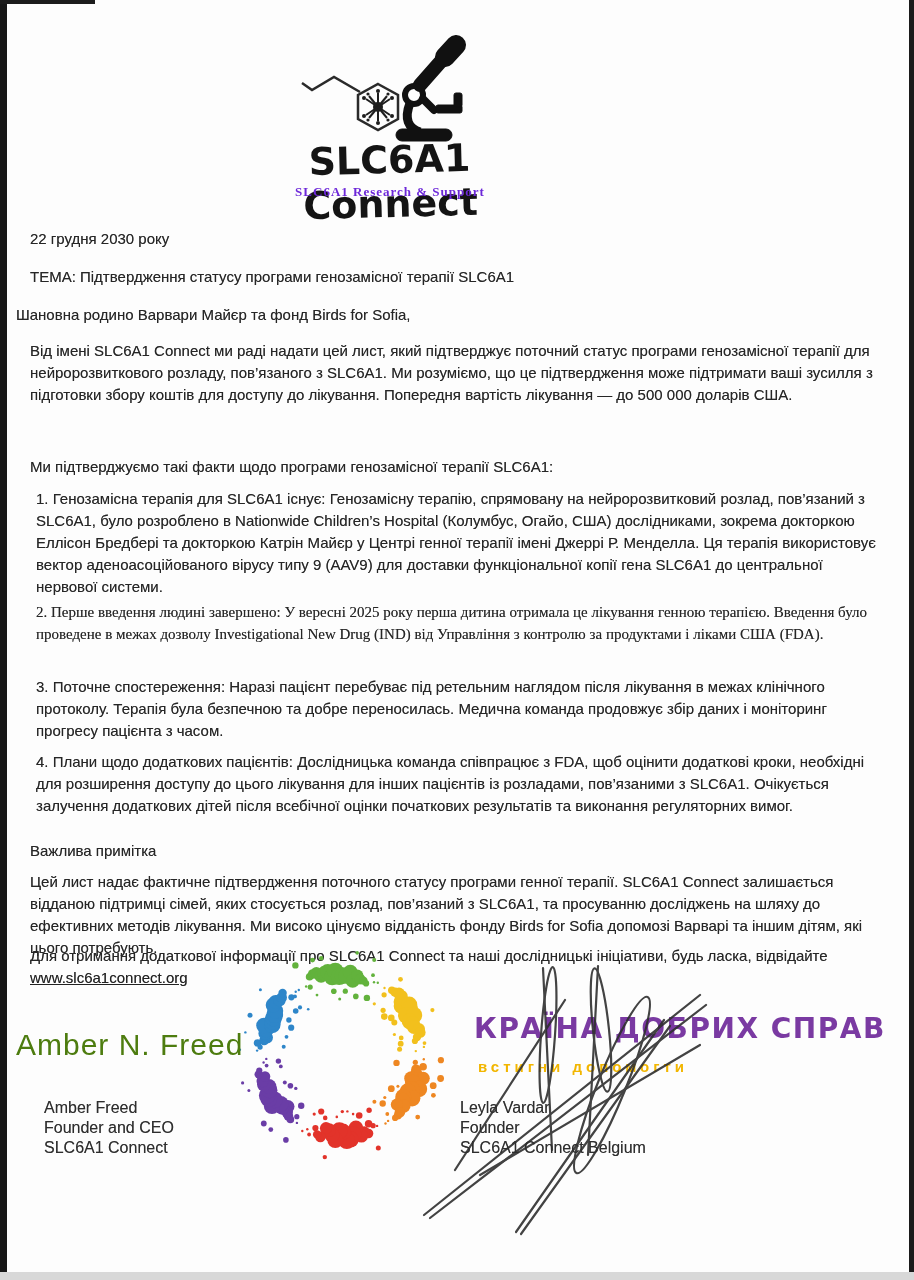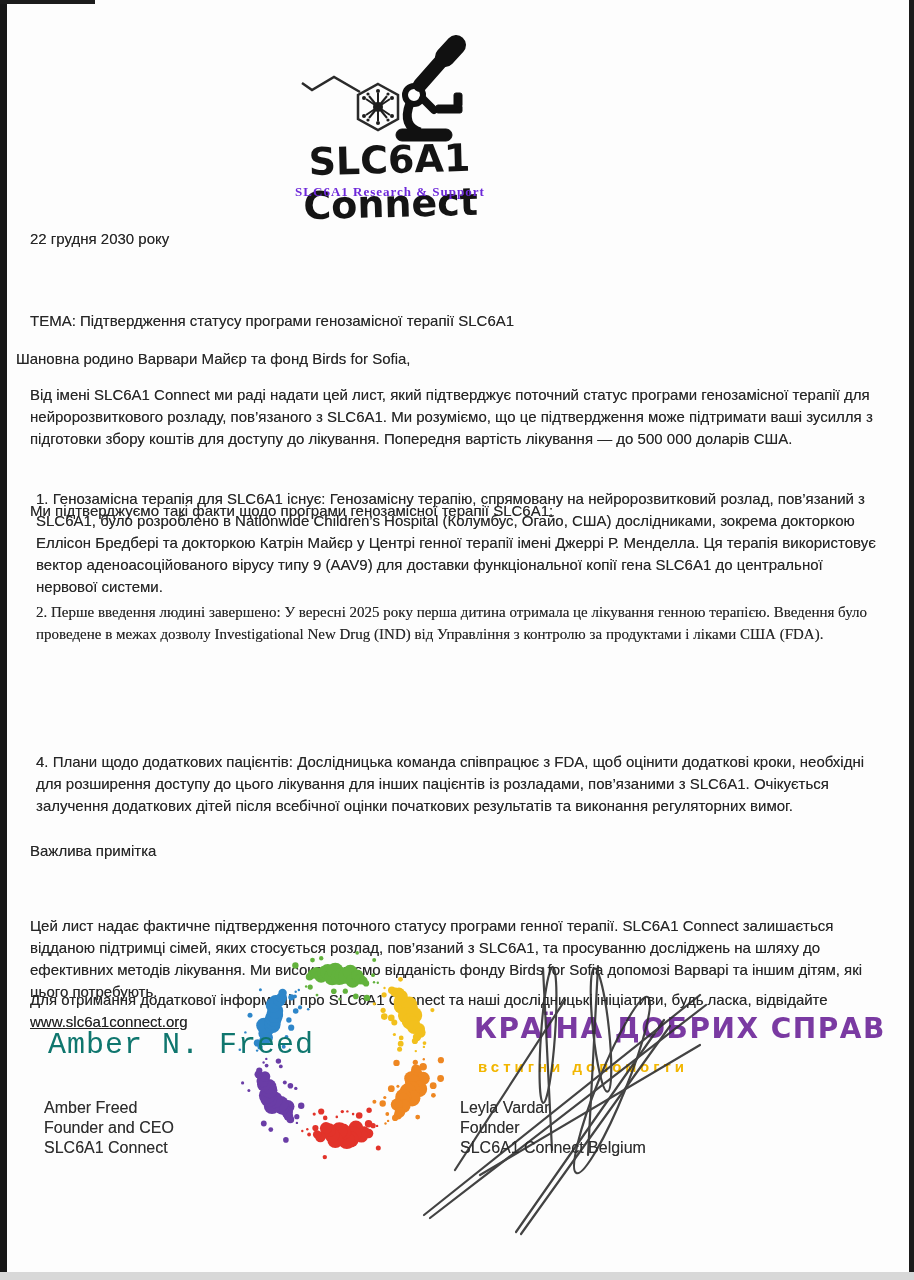--- a/index.html
+++ b/index.html
@@ -1,21 +1,21 @@
 <!DOCTYPE html>
 <html><head>
 <meta charset="utf-8">
 <style>
   html,body{margin:0;padding:0;background:#888;}
   #page{position:relative;width:914px;height:1280px;background:#fdfdfd;overflow:hidden;
         font-family:"Liberation Sans",sans-serif;color:#262626;}
   .abs{position:absolute;}
   .body-text{font-size:15px;line-height:22px;color:#262626;
              text-shadow:0 0 .5px rgba(45,45,45,.55);}
-  .w-main{width:856px;margin-top:44px;}
+  .w-main{width:856px;}
   
   .edge-left{left:0;top:0;width:7px;height:1280px;background:#171717;}
   .edge-right{right:0;top:0;width:5px;height:1280px;background:#1b1b1b;}
   .edge-bottom{left:0;bottom:0;width:914px;height:8px;background:#d8d8d8;}
   .edge-topleft{left:0;top:0;width:95px;height:4px;background:#1c1c1c;}
   
   .logo-title{left:240px;top:138px;width:300px;text-align:center;
               font-family:"DejaVu Sans",sans-serif;font-weight:800;font-size:38px;
               letter-spacing:0px;color:#141414;transform:rotate(-1.5deg);}
   .logo-subtitle{left:250px;top:184px;width:280px;text-align:center;
@@ -30,22 +30,22 @@
   .t-s1lead{left:30px;top:456px;}
   .t-fact1{left:36px;top:488px;width:850px;}
   .t-fact2{left:36px;top:601px;width:850px;font-family:Liberation Serif, serif;}
   .t-fact3{left:36px;top:676px;width:850px;}
   .t-fact4{left:36px;top:751px;width:850px;}
   .t-notehead{left:30px;top:840px;}
   .t-notebody{left:30px;top:871px;}
   .t-closing{left:30px;top:945px;}
   .t-closing a{color:#222;text-decoration:underline;font-weight:500;}
   
-  .sig-amber{left:48px;top:1028px;font-family:Liberation Mono, monospace;
-             font-size:30px;letter-spacing:1px;color:#0f766e;}
+  .sig-amber{left:16px;top:1028px;font-family:Liberation Sans, sans-serif;
+             font-size:30px;letter-spacing:1px;color:#4d7c0f;}
   .block-lines{font-size:16px;line-height:20px;color:#2e2e2e;font-weight:500;
                text-shadow:0 0 .5px rgba(45,45,45,.5);}
   .sig-left-block{left:32px;top:1098px;margin-left:12px;}
   .sig-right-block{left:460px;top:1098px;}
   .partner-title{left:474px;top:1012px;width:420px;
                  font-family:"DejaVu Sans",sans-serif;font-weight:700;font-size:28px;
                  letter-spacing:1.5px;}
   .partner-tagline{left:478px;top:1058px;font-weight:700;font-size:15px;letter-spacing:4px;}
   .ring-logo{left:222px;top:936px;width:238px;height:238px;}
   .scribble{left:370px;top:925px;width:380px;height:330px;pointer-events:none;}
@@ -105,20 +105,21 @@
   <div class="abs logo-title">SLC6A1 Connect</div>
   <div class="abs logo-subtitle">SLC6A1 Research &amp; Support</div>
 
   <div class="abs body-text t-date">22 грудня 2030 року</div>
   <div class="abs body-text t-subject w-main">ТЕМА: Підтвердження статусу програми генозамісної терапії SLC6A1</div>
   <div class="abs body-text t-greeting w-main">Шановна родино Варвари Майєр та фонд Birds for Sofia,</div>
   <div class="abs body-text t-intro w-main">Від імені SLC6A1 Connect ми раді надати цей лист, який підтверджує поточний статус програми генозамісної терапії для нейророзвиткового розладу, пов’язаного з SLC6A1. Ми розуміємо, що це підтвердження може підтримати ваші зусилля з підготовки збору коштів для доступу до лікування. Попередня вартість лікування — до 500 000 доларів США.</div>
   <div class="abs body-text t-s1lead w-main">Ми підтверджуємо такі факти щодо програми генозамісної терапії SLC6A1:</div>
   <div class="abs body-text t-fact1">1. Генозамісна терапія для SLC6A1 існує: Генозамісну терапію, спрямовану на нейророзвитковий розлад, пов’язаний з SLC6A1, було розроблено в Nationwide Children’s Hospital (Колумбус, Огайо, США) дослідниками, зокрема докторкою Еллісон Бредбері та докторкою Катрін Майєр у Центрі генної терапії імені Джеррі Р. Менделла. Ця терапія використовує вектор аденоасоційованого вірусу типу 9 (AAV9) для доставки функціональної копії гена SLC6A1 до центральної нервової системи.</div>
   <div class="abs body-text t-fact2">2. Перше введення людині завершено: У вересні 2025 року перша дитина отримала це лікування генною терапією. Введення було проведене в межах дозволу Investigational New Drug (IND) від Управління з контролю за продуктами і ліками США (FDA).</div>
+  <div class="abs body-text t-fact3">3. Поточне спостереження: Наразі пацієнт перебуває під ретельним наглядом після лікування в межах клінічного протоколу. Терапія була безпечною та добре переносилась. Медична команда продовжує збір даних і моніторинг прогресу пацієнта з часом.</div>
   <div class="abs body-text t-fact4">4. Плани щодо додаткових пацієнтів: Дослідницька команда співпрацює з FDA, щоб оцінити додаткові кроки, необхідні для розширення доступу до цього лікування для інших пацієнтів із розладами, пов’язаними з SLC6A1. Очікується залучення додаткових дітей після всебічної оцінки початкових результатів та виконання регуляторних вимог.</div>
   <div class="abs body-text t-notehead">Важлива примітка</div>
   <div class="abs body-text t-notebody w-main">Цей лист надає фактичне підтвердження поточного статусу програми генної терапії. SLC6A1 Connect залишається відданою підтримці сімей, яких стосується розлад, пов’язаний з SLC6A1, та просуванню досліджень на шляху до ефективних методів лікування. Ми високо цінуємо відданість фонду Birds for Sofia допомозі Варварі та іншим дітям, які цього потребують.</div>
   <div class="abs body-text t-closing w-main">
     <span>Для отримання додаткової інформації про SLC6A1 Connect та наші дослідницькі ініціативи, будь ласка, відвідайте</span><br>
     <a href="#">www.slc6a1connect.org</a>
   </div>
 
   <svg class="abs ring-logo" viewBox="0 0 238 238">
     <g id="ring-dots">

